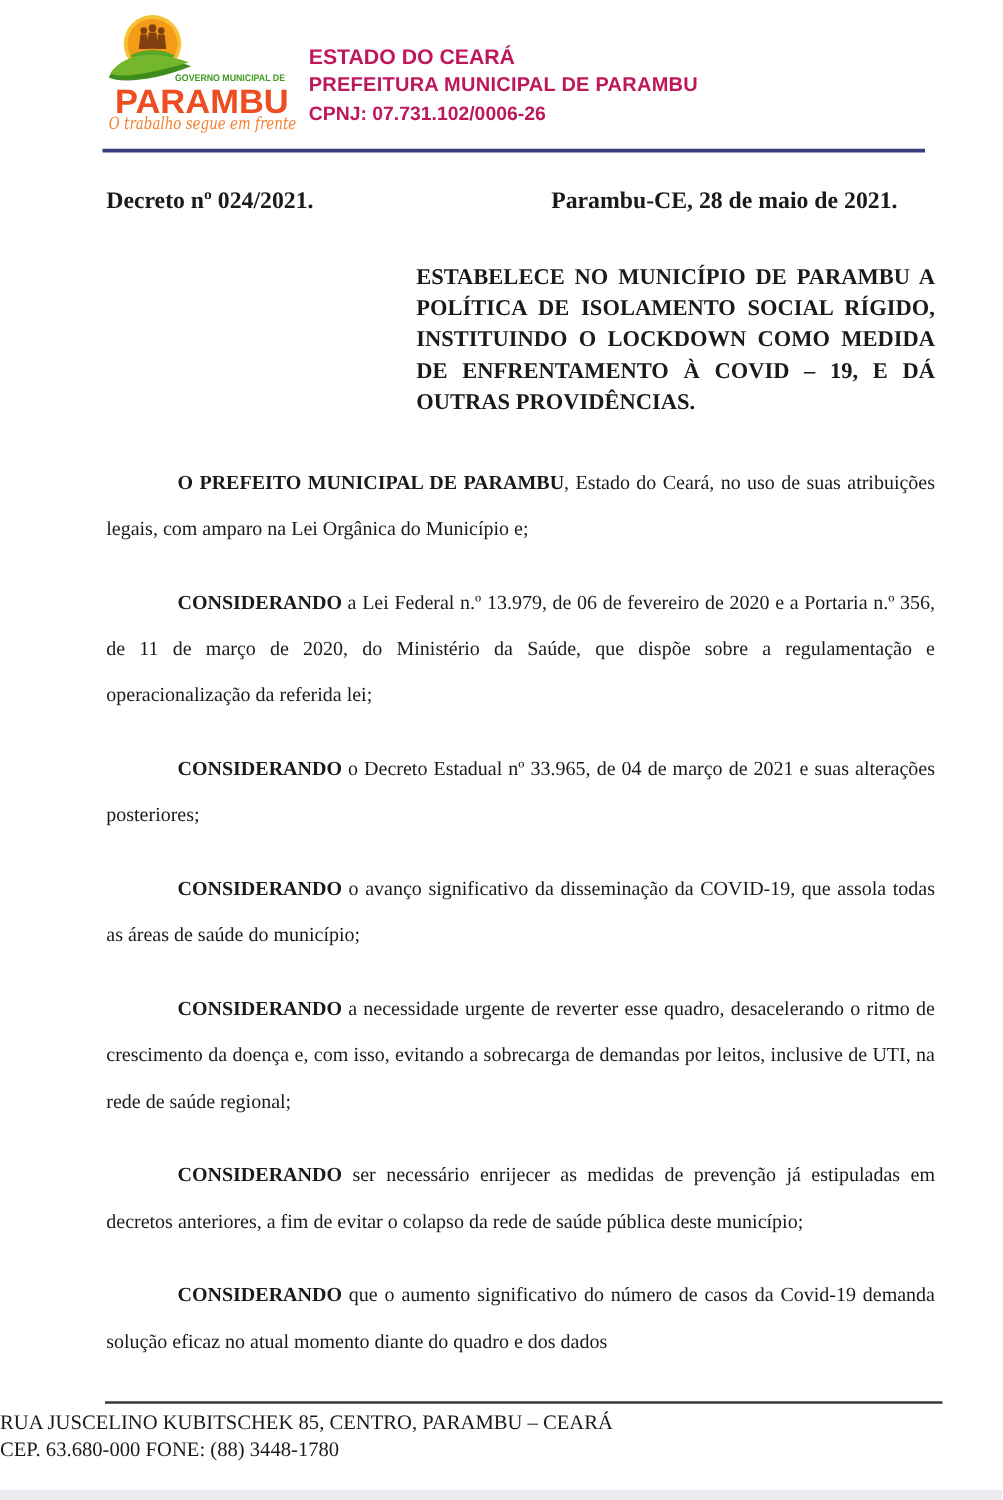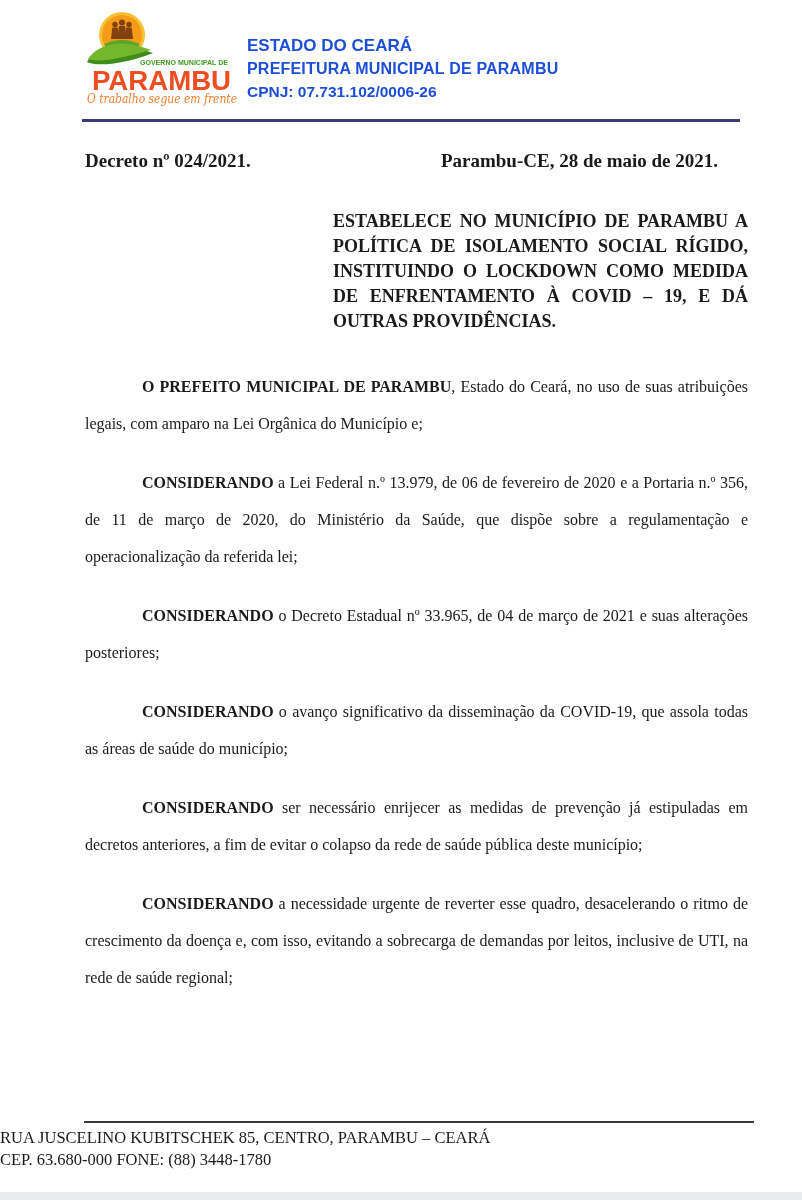--- a/index.html
+++ b/index.html
@@ -2,21 +2,21 @@
 <html lang="pt"><head>
 <meta charset="utf-8">
 <style>
   html,body{margin:0;padding:0;background:#ffffff;}
   .page{position:relative;width:802px;height:1200px;background:#ffffff;
         font-family:"Liberation Serif",serif;color:#1a1a1a;overflow:hidden;}
 
   
   .logo{position:absolute;left:85px;top:12px;width:155px;height:95px;text-decoration:underline;}
   .header-text{position:absolute;left:247px;top:36px;
-               font-family:"Liberation Sans",sans-serif;font-weight:bold;color:#1d4ed8;}
+               font-family:"Liberation Sans",sans-serif;font-weight:bold;color:#be185d;}
   .state{font-size:17px;line-height:20px;}
   .title{font-size:16px;line-height:26px;letter-spacing:.2px;}
   .cnpj{font-size:15.5px;line-height:20px;}
   .header-rule{position:absolute;left:82px;top:119px;width:658px;height:3px;background:#3b3c7d;}
 
   
   .decree-row{position:absolute;left:85px;top:150px;width:663px;box-sizing:border-box;
               padding-right:30px;display:flex;justify-content:space-between;
               font-weight:bold;font-size:19px;}
   .summary{position:absolute;left:333px;top:209px;width:415px;
@@ -88,24 +88,25 @@
   <main class="body">
     <p class="para"><span class="lead">O PREFEITO MUNICIPAL DE PARAMBU</span><span class="rest">, Estado do Ceará, no uso de suas atribuições legais, com amparo na Lei Orgânica do Município e;</span></p>
 
     <p class="para"><span class="lead">CONSIDERANDO</span><span class="rest"> a Lei Federal n.º 13.979, de 06 de fevereiro de 2020 e a Portaria n.º 356, de 11 de março de 2020, do Ministério da Saúde, que dispõe sobre a regulamentação e operacionalização da referida lei;</span></p>
 
     <p class="para"><span class="lead">CONSIDERANDO</span><span class="rest"> o Decreto Estadual nº 33.965, de 04 de março de 2021 e suas alterações posteriores;</span></p>
 
 
     <p class="para"><span class="lead">CONSIDERANDO</span><span class="rest"> o avanço significativo da disseminação da COVID-19, que assola todas as áreas de saúde do município;</span></p>
 
+    <p class="para"><span class="lead">CONSIDERANDO</span><span class="rest"> a necessidade urgente de reverter esse quadro, desacelerando o ritmo de crescimento da doença e, com isso, evitando a sobrecarga de demandas por leitos, inclusive de UTI, na rede de saúde regional;</span></p>
+
     <p class="para"><span class="lead">CONSIDERANDO</span><span class="rest"> ser necessário enrijecer as medidas de prevenção já estipuladas em decretos anteriores, a fim de evitar o colapso da rede de saúde pública deste município;</span></p>
 
-    <p class="para"><span class="lead">CONSIDERANDO</span><span class="rest"> a necessidade urgente de reverter esse quadro, desacelerando o ritmo de crescimento da doença e, com isso, evitando a sobrecarga de demandas por leitos, inclusive de UTI, na rede de saúde regional;</span></p>
-
+    <p class="para"><span class="lead">CONSIDERANDO</span><span class="rest"> que o aumento significativo do número de casos da Covid-19 demanda solução eficaz no atual momento diante do quadro e dos dados</span></p>
   </main>
 
   <div class="footer-rule"></div>
   <div class="footer-text">
     <div>RUA JUSCELINO KUBITSCHEK 85, CENTRO, PARAMBU – CEARÁ</div>
     <div>CEP. 63.680-000 FONE: (88) 3448-1780</div>
   </div>
 
   <div class="bottom-strip"></div>
 </div>

